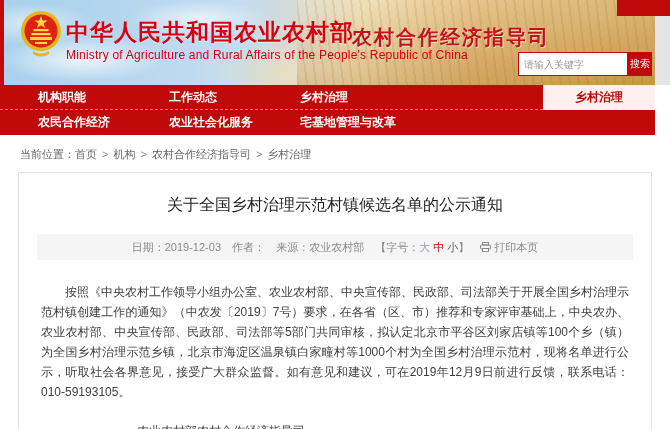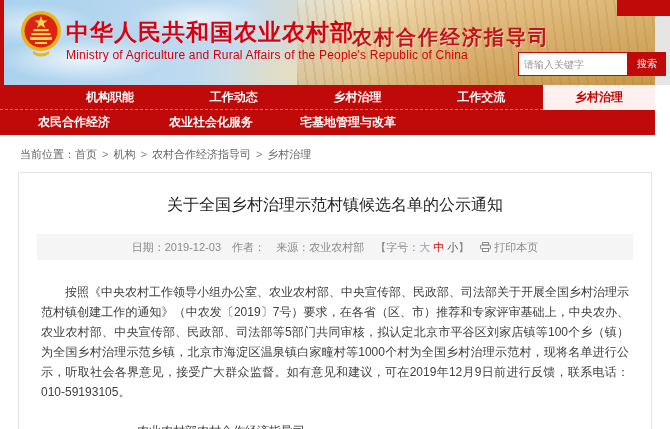--- a/index.html
+++ b/index.html
@@ -34,27 +34,27 @@
   .ministry-title-en { font-size:12px; color:#d7000f; white-space:nowrap; letter-spacing:.2px; }
 
   .dept-name { position:absolute; left:352px; top:24px; font-family:"DejaVu Serif", serif;
                font-size:20px; font-weight:bold; color:#c3121a; letter-spacing:2px; white-space:nowrap;
                text-shadow:1px 1px 0 rgba(255,255,255,.5); }
 
   .search-bar { position:absolute; left:518px; top:52px; display:flex; height:24px;justify-content:space-between; }
   .search-input { width:110px; height:24px; border:1px solid #c00a0a; background:#fff;
                   font-size:10px; color:#666; padding:0 5px; outline:none; }
   .search-input::placeholder { color:#999; }
-  .search-button { width:38px; height:24px; border:none; background:#c00a0a; color:#fff;
+  .search-button { width:24px; height:24px; border:none; background:#c00a0a; color:#fff;
                    font-size:10px; cursor:pointer; padding:0; line-height:24px; }
 
   
   .nav { width:655px; }
   .nav-row { display:flex; height:25px; background:#c00a0a; }
-  .nav-group { display:flex; width:543px; border-bottom:1px dashed rgba(255,255,255,.45);padding-left:48px; }
+  .nav-group { display:flex; width:543px; border-bottom:1px dashed rgba(255,255,255,.45); }
   .nav-item { width:131px; padding-left:38px; font-size:12px; font-weight:bold; color:#fff;
               line-height:24px; white-space:nowrap; cursor:pointer; }
   .nav-spacer { flex:1; }
   .nav-item-active { width:112px; background:#fdf0ee; color:#c00808; font-size:12px; font-weight:bold;
                      line-height:25px; text-align:center; cursor:pointer; white-space:nowrap; }
   .nav-row2 .nav-item { line-height:25px; }
 
   
   .breadcrumb { padding:12px 0 10px 20px; font-size:11px; color:#666; }
   .crumb-link { color:#666; cursor:pointer; }
@@ -111,21 +111,20 @@
       <button class="search-button">搜索</button>
     </div>
   </div>
 
   <nav class="nav">
     <div class="nav-row">
       <div class="nav-group">
         <div class="nav-item">机构职能</div>
         <div class="nav-item">工作动态</div>
         <div class="nav-item">乡村治理</div>
-        <div class="nav-item">工作交流</div>
         <div class="nav-spacer"></div>
       </div>
       <div class="nav-item-active">乡村治理</div>
     </div>
     <div class="nav-row nav-row2">
       <div class="nav-item">农民合作经济</div>
       <div class="nav-item">农业社会化服务</div>
       <div class="nav-item">宅基地管理与改革</div>
     </div>
   </nav>

